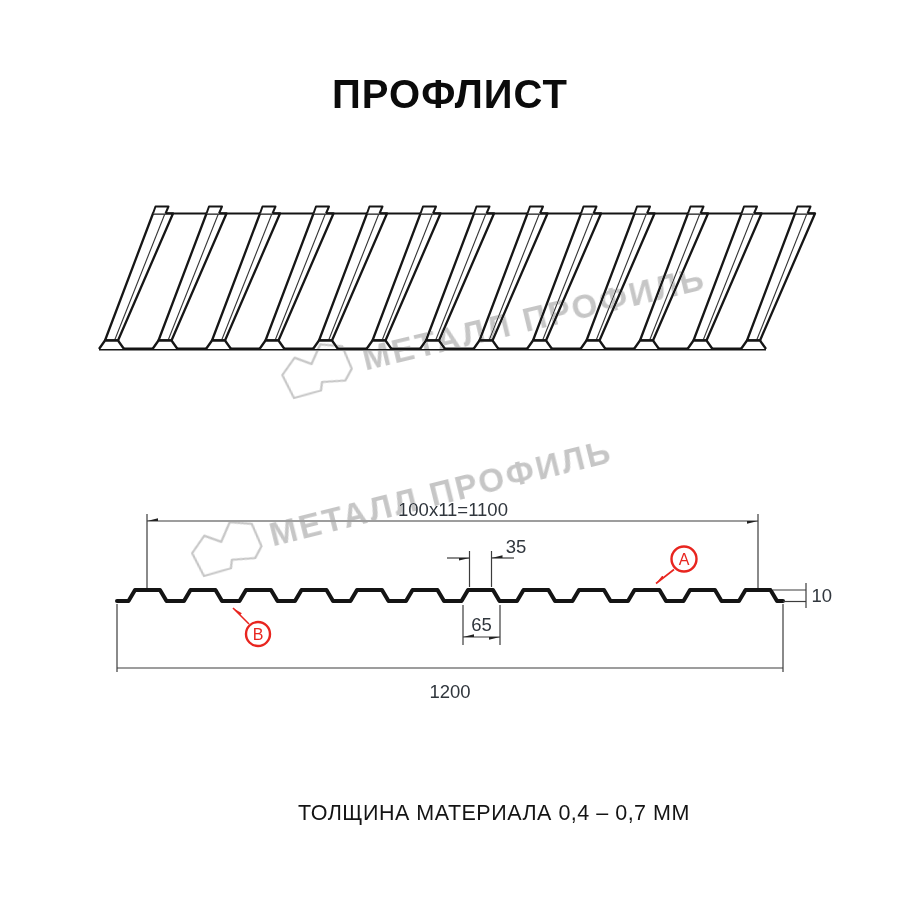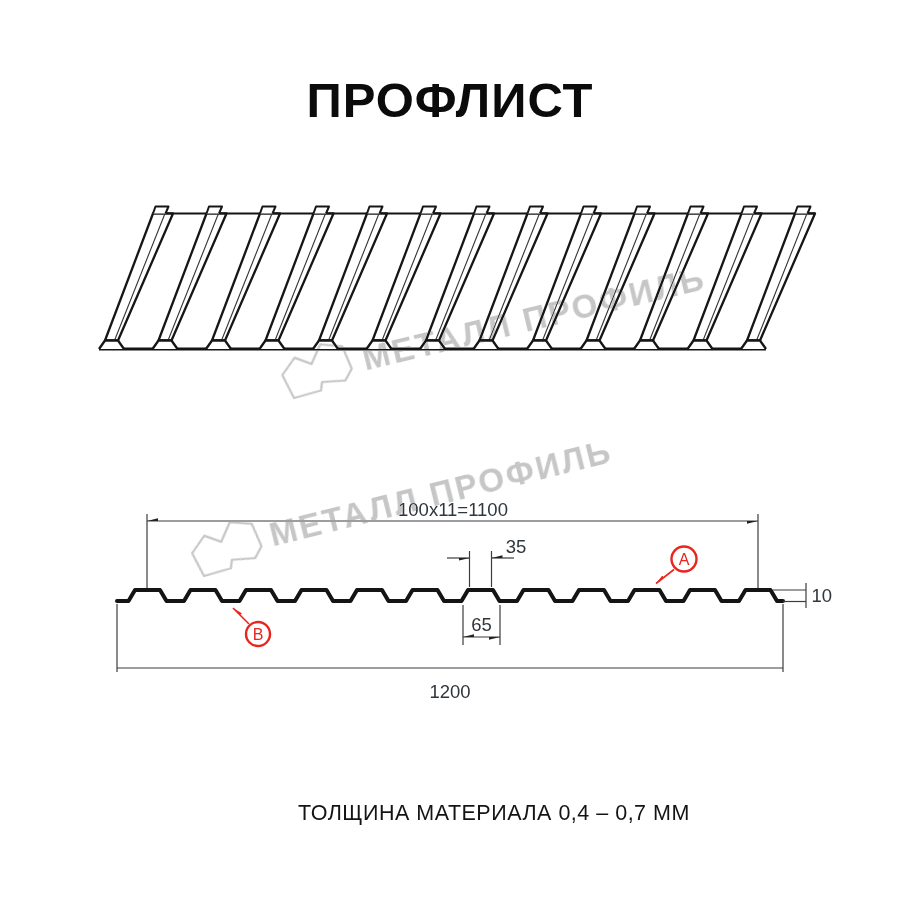--- a/index.html
+++ b/index.html
@@ -1,19 +1,19 @@
 <!DOCTYPE html>
 <html><head>
 <meta charset="utf-8">
 <style>
   html,body{margin:0;padding:0;background:#fff;}
   #canvas{position:relative;width:900px;height:900px;background:#fff;overflow:hidden;
           font-family:"Liberation Sans",sans-serif;}
   .center-text{position:absolute;left:0;width:900px;text-align:center;}
-  #page-title{top:72px;font-size:49px;font-weight:700;letter-spacing:1px;color:#0b0b0b;}
+  #page-title{top:72px;font-size:40px;font-weight:700;letter-spacing:1px;color:#0b0b0b;}
   #page-subtitle{top:127px;font-size:21px;font-weight:500;letter-spacing:0.5px;color:#111;}
   #footer-note{top:801px;font-size:21.5px;font-weight:400;letter-spacing:0.5px;color:#141414;padding-left:44px;}
   svg{position:absolute;left:0;top:0;}
   .dim-text{font-family:"Liberation Sans",sans-serif;font-size:18.5px;fill:#30363d;}
   .drw{stroke:#141414;fill:none;}
   .thin{stroke:#3c3c3c;stroke-width:1.2;fill:none;}
   .red{stroke:#e8251f;fill:none;}
   .red-text{font-family:"Liberation Sans",sans-serif;font-size:16px;fill:#e8251f;font-weight:400;}
   #watermarks{mix-blend-mode:darken;}
   .wm-text{font-family:"Liberation Sans",sans-serif;font-weight:700;font-size:33px;

